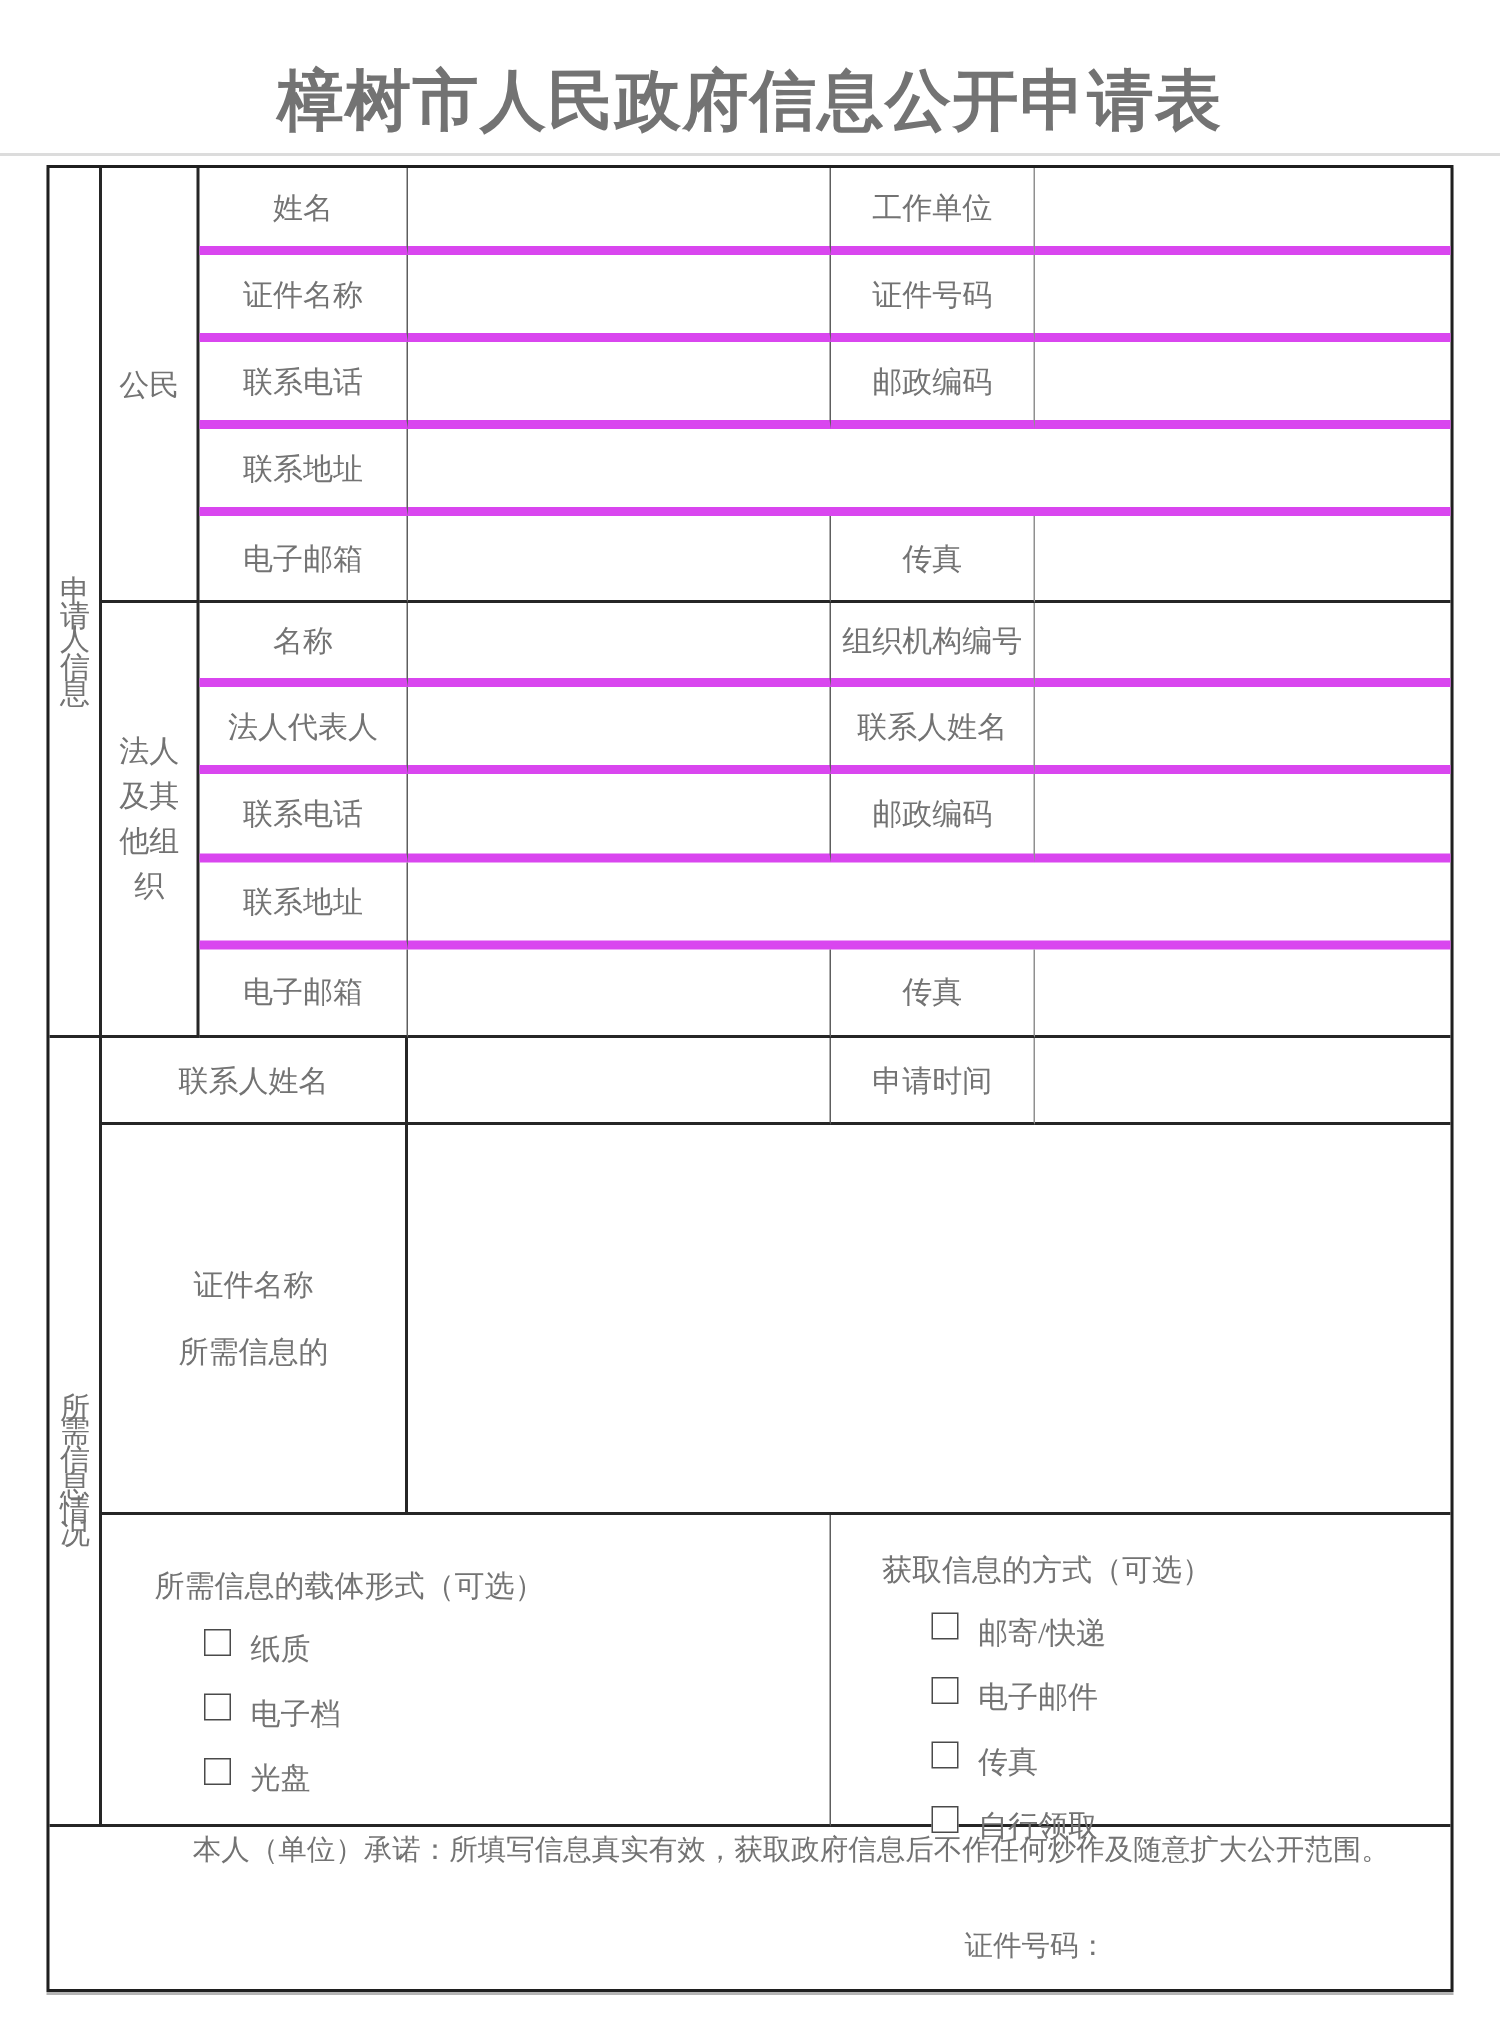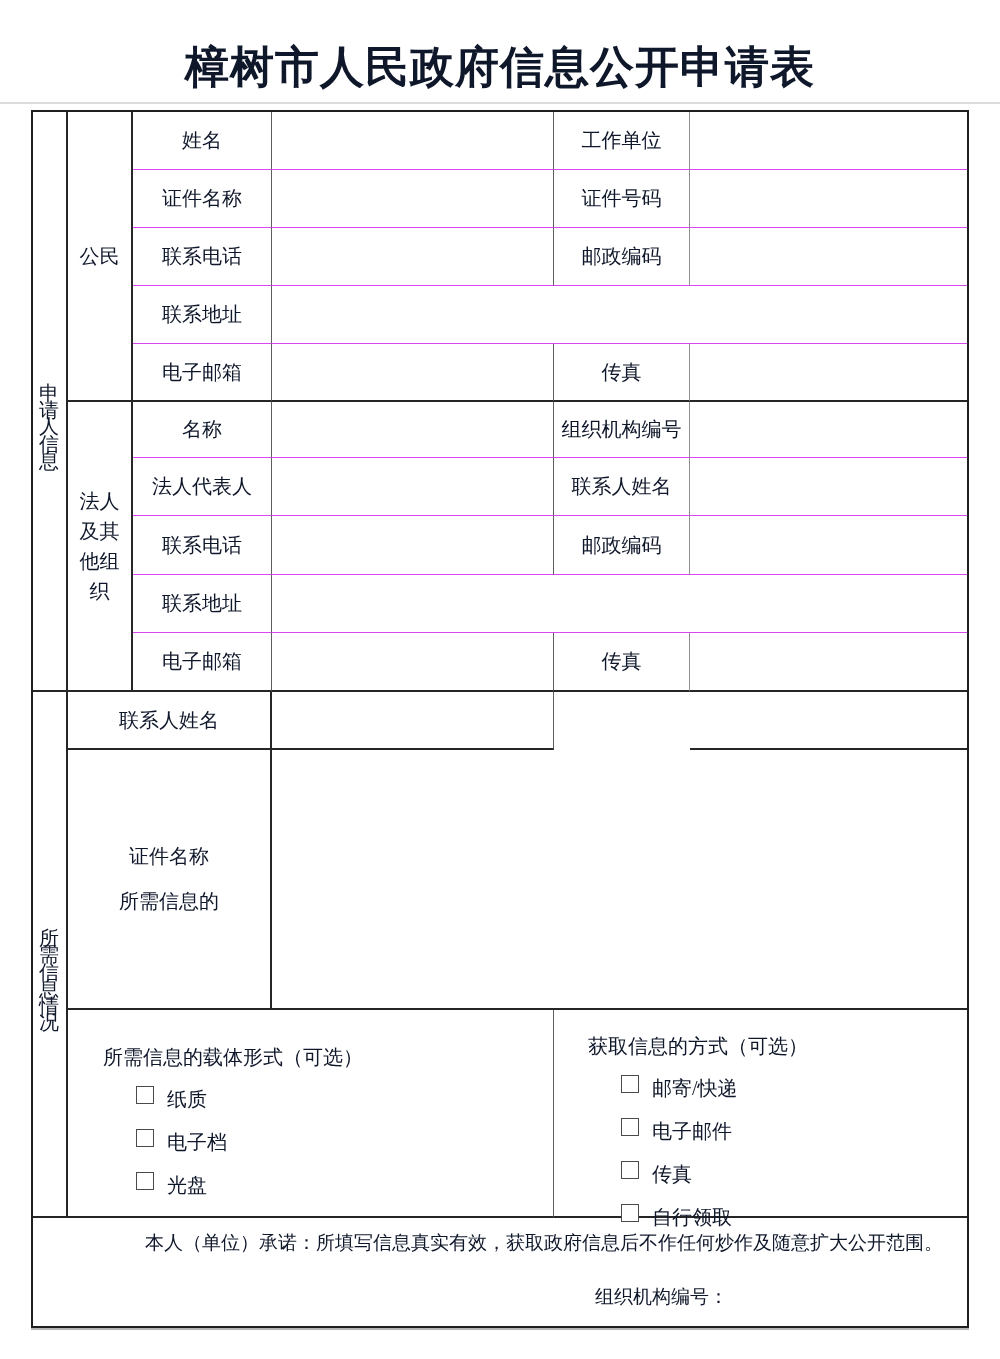--- a/index.html
+++ b/index.html
@@ -1,37 +1,37 @@
 <!DOCTYPE html>
 <html><head>
 <meta charset="utf-8">
 <style>
   html,body{margin:0;padding:0;background:#ffffff;}
   .page{
     position:relative;width:1000px;height:1359px;background:#ffffff;
-    font-family:"Liberation Serif","DejaVu Serif",serif;color:#0f172a;overflow:hidden;
+    font-family:"Liberation Serif","DejaVu Serif",serif;color:#737373;overflow:hidden;
   }
   .page-title{
     position:absolute;top:38px;left:0;width:100%;text-align:center;
     font-size:44px;font-weight:bold;letter-spacing:1px;
   }
   .scan-line{position:absolute;left:0;top:102px;width:100%;height:2px;background:#dcdcdc;}
 
   .form-table{
     position:absolute;left:31px;top:110px;background:#ffffff;
     display:grid;
     grid-template-columns:35px 65px 139px 282px 136px 277px;
     grid-template-rows:58px 58px 58px 58px 58px 56px 58px 59px 58px 59px 58px 260px 208px 108px;
     border:2px solid #1f1f1f;
     box-shadow:0 2px 0 #b4b4b4;
   }
   .c{
     position:relative;display:flex;align-items:center;justify-content:center;
     text-align:center;font-size:20px;
-    border-bottom:1px solid #d946ef;
+    border-bottom:6px solid #d946ef;
   }
   .vr2{border-right:2px solid #262626;}
   .vr1{border-right:1px solid #5e5e5e;}
   .vrl{border-right:1px solid #8f8f8f;}
   .vr0{border-right:none;}
   .hb2{border-bottom:2px solid #262626;}
   .hb0{border-bottom:none;}
 
   .vtext{
     writing-mode:vertical-lr;text-orientation:upright;
@@ -41,21 +41,21 @@
 
   .desc-label{flex-direction:column;gap:18px;}
 
   .opt-cell{flex-direction:column;align-items:flex-start;justify-content:flex-start;text-align:left;}
   .carrier{padding:34px 10px 0 35px;}
   .obtain{padding:23px 24px 0 34px;}
   .opt-list{display:flex;flex-direction:column;gap:16px;margin:15px 0 0 33px;}
   .opt{display:flex;align-items:flex-start;}
   .cbx{width:16px;height:16px;border:1px solid #4a4a4a;margin-right:13px;flex:none;background:#fff;}
 
-  .footer-cell{justify-content:flex-end;align-items:flex-start;padding:12px 24px 0 31px;font-size:19px;text-align:left;}
+  .footer-cell{justify-content:center;align-items:flex-start;padding:2px 24px 0 31px;font-size:19px;text-align:left;margin-left:48px;}
   .signature{position:absolute;left:562px;top:66px;font-size:19px;}
 </style>
 </head>
 <body>
 
 <div class="page">
 
   <div class="page-title">樟树市人民政府信息公开申请表</div>
   <div class="scan-line"></div>
 
@@ -115,20 +115,21 @@
     <div class="c vr1 hb2" style="grid-area:10/4/11/5"></div>
     <div class="c vrl hb2" style="grid-area:10/5/11/6">传真</div>
     <div class="c vr0 hb2" style="grid-area:10/6/11/7"></div>
 
     <div class="c vr2 hb2" style="grid-area:11/1/14/2">
       <span class="vtext">所需信息情况</span>
     </div>
 
     <div class="c vr2 hb2" style="grid-area:11/2/12/4">联系人姓名</div>
     <div class="c vr1 hb2" style="grid-area:11/4/12/5"></div>
+    <div class="c vrl hb2" style="grid-area:11/5/12/6">申请时间</div>
     <div class="c vr0 hb2" style="grid-area:11/6/12/7"></div>
 
     <div class="c vr2 hb2 desc-label" style="grid-area:12/2/13/4">
       <span>证件名称</span>
       <span>所需信息的</span>
     </div>
     <div class="c vr0 hb2" style="grid-area:12/4/13/7"></div>
 
     <div class="c vr1 hb2 opt-cell carrier" style="grid-area:13/2/14/5">
       <div>所需信息的载体形式（可选）</div>
@@ -165,17 +166,17 @@
         </div>
         <div class="opt">
           <span class="cbx"></span>
           <span>自行领取</span>
         </div>
       </div>
     </div>
 
     <div class="c vr0 hb0 footer-cell" style="grid-area:14/1/15/7">
       <div>本人（单位）承诺：所填写信息真实有效，获取政府信息后不作任何炒作及随意扩大公开范围。</div>
-      <div class="signature">组织机构编号：</div>
+      <div class="signature">证件号码：</div>
     </div>
 
   </div>
 </div>
 
 </body></html>

